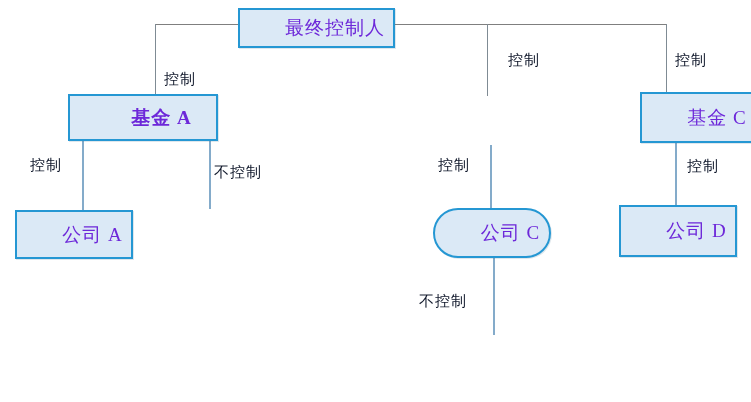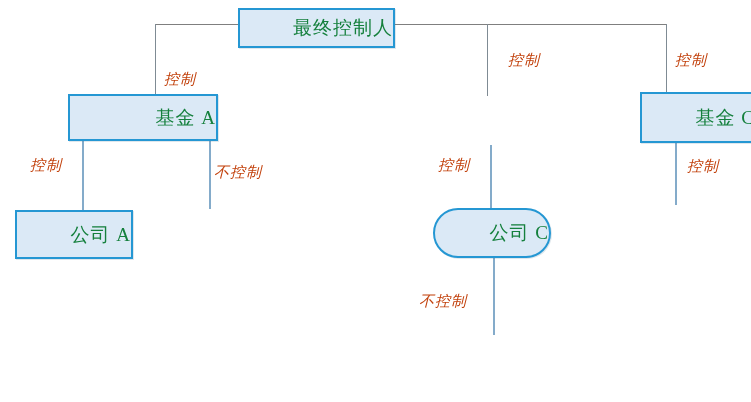--- a/index.html
+++ b/index.html
@@ -7,38 +7,37 @@
     position:relative;
     width:751px;height:402px;
     background:#ffffff;
     font-family:"Liberation Serif","DejaVu Serif",serif;
     overflow:hidden;
   }
   .node{
     position:absolute;
     box-sizing:border-box;
     border:2px solid #2597d3;
-    display:flex;align-items:center;justify-content:flex-end;
-    font-size:19px;color:#15803d;
+    display:flex;align-items:center;justify-content:center;
+    font-size:19px;color:#6d28d9;
     letter-spacing:1px;
     box-shadow:1px 1px 0 rgba(80,120,150,0.18);
     padding-left:37px;
   }
   .node.filled{background:#dbe9f6;}
   .node.white{background:#ffffff;}
   .line{position:absolute;}
   .gray-h{height:1px;background:#7f7f7f;}
   .gray-v{width:1px;background:#7f8b94;}
   .blue-v{width:2px;background:#84abca;}
   .edge-label{
     position:absolute;
-    font-size:15px;color:#c2410c;
+    font-size:15px;color:#0f172a;
     letter-spacing:1px;
     white-space:nowrap;
-    font-style:italic;
   }
 </style>
 </head>
 <body>
 
 <div class="canvas">
 
   <div class="line gray-h" style="left:155px;top:24px;width:83px;"></div>
   <div class="line gray-h" style="left:395px;top:24px;width:272px;"></div>
   <div class="line gray-v" style="left:155px;top:24px;height:70px;"></div>
@@ -48,38 +47,41 @@
   <div class="line blue-v" style="left:82px;top:141px;height:69px;"></div>
   <div class="line blue-v" style="left:209px;top:141px;height:68px;"></div>
   <div class="line blue-v" style="left:490px;top:145px;height:63px;"></div>
   <div class="line blue-v" style="left:675px;top:143px;height:62px;"></div>
   <div class="line blue-v" style="left:493px;top:258px;height:77px;"></div>
 
   <div class="node filled" style="left:238px;top:8px;width:157px;height:40px;">
     <span>最终控制人</span>
   </div>
 
-  <div class="node filled" style="left:68px;top:94px;width:150px;height:47px;">
+  <div class="node filled" style="left:68px;top:94px;width:150px;height:47px;font-weight:bold;">
     <span>基金 A</span>
   </div>
 
 
   <div class="node filled" style="left:609px;top:92px;width:117px;height:51px;margin-left:31px;">
     <span>基金 C</span>
   </div>
 
   <div class="node filled" style="left:15px;top:210px;width:118px;height:49px;">
     <span>公司 A</span>
   </div>
 
 
   <div class="node filled" style="left:433px;top:208px;width:118px;height:50px;border-radius:25px;">
     <span>公司 C</span>
   </div>
 
+  <div class="node filled" style="left:619px;top:205px;width:118px;height:52px;">
+    <span>公司 D</span>
+  </div>
 
 
   <div class="edge-label" style="left:164px;top:70px;">控制</div>
   <div class="edge-label" style="left:508px;top:51px;">控制</div>
   <div class="edge-label" style="left:675px;top:51px;">控制</div>
   <div class="edge-label" style="left:30px;top:156px;">控制</div>
   <div class="edge-label" style="left:214px;top:163px;">不控制</div>
   <div class="edge-label" style="left:438px;top:156px;">控制</div>
   <div class="edge-label" style="left:687px;top:157px;">控制</div>
   <div class="edge-label" style="left:419px;top:292px;">不控制</div>

